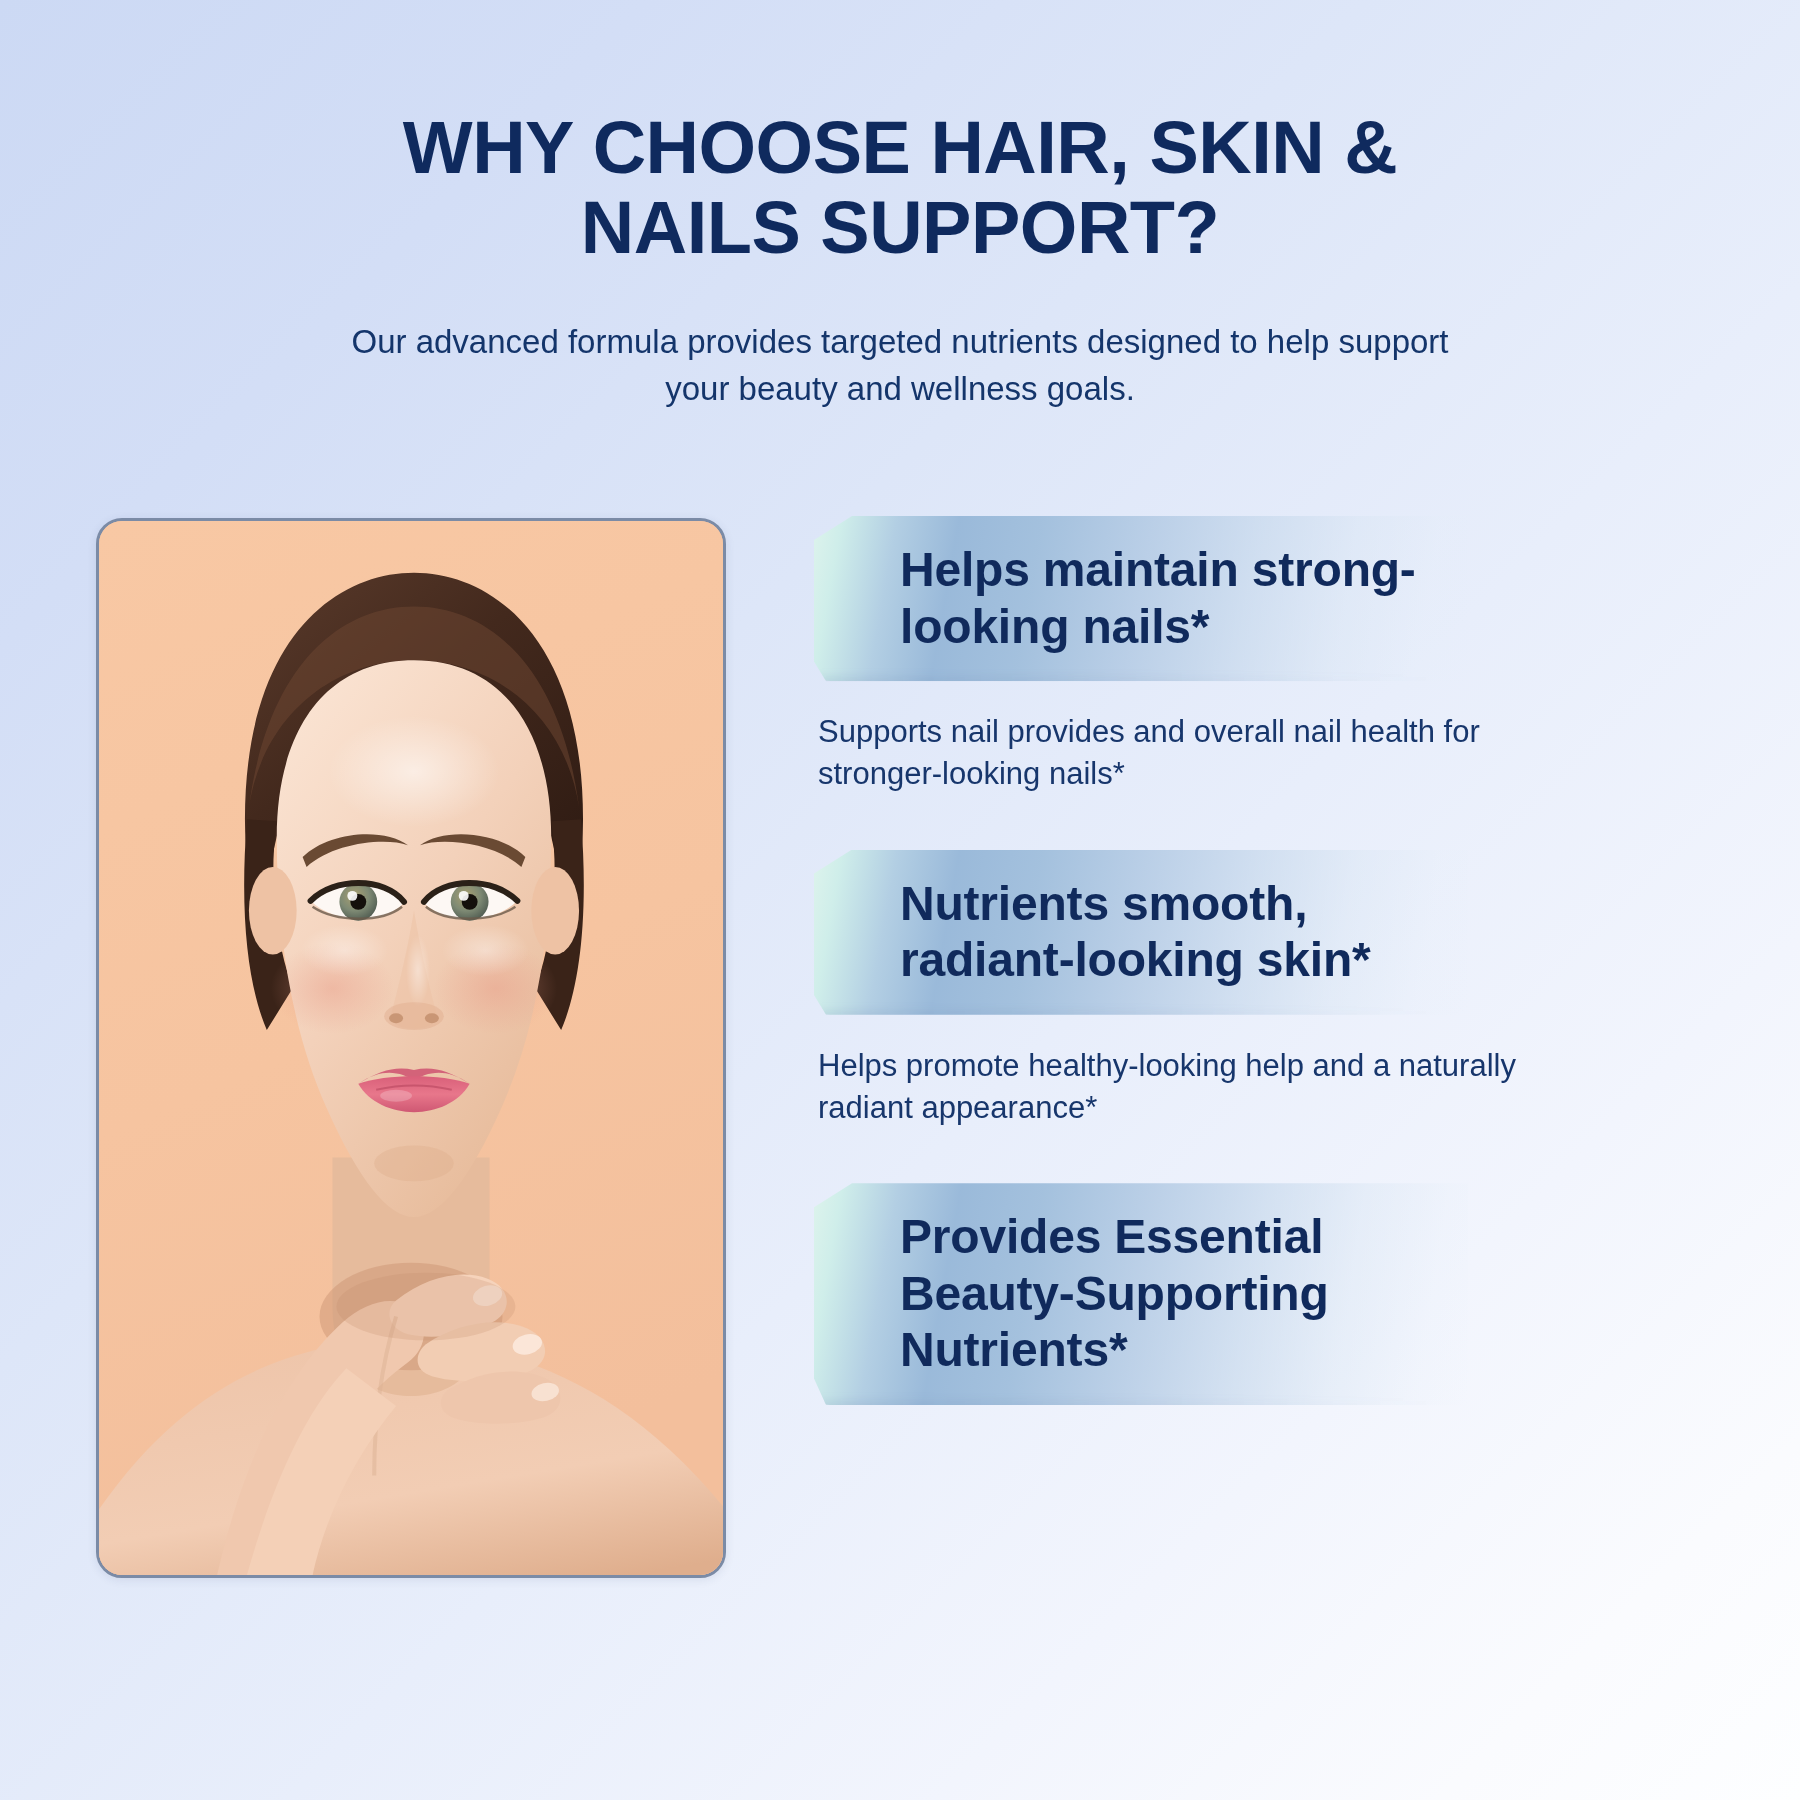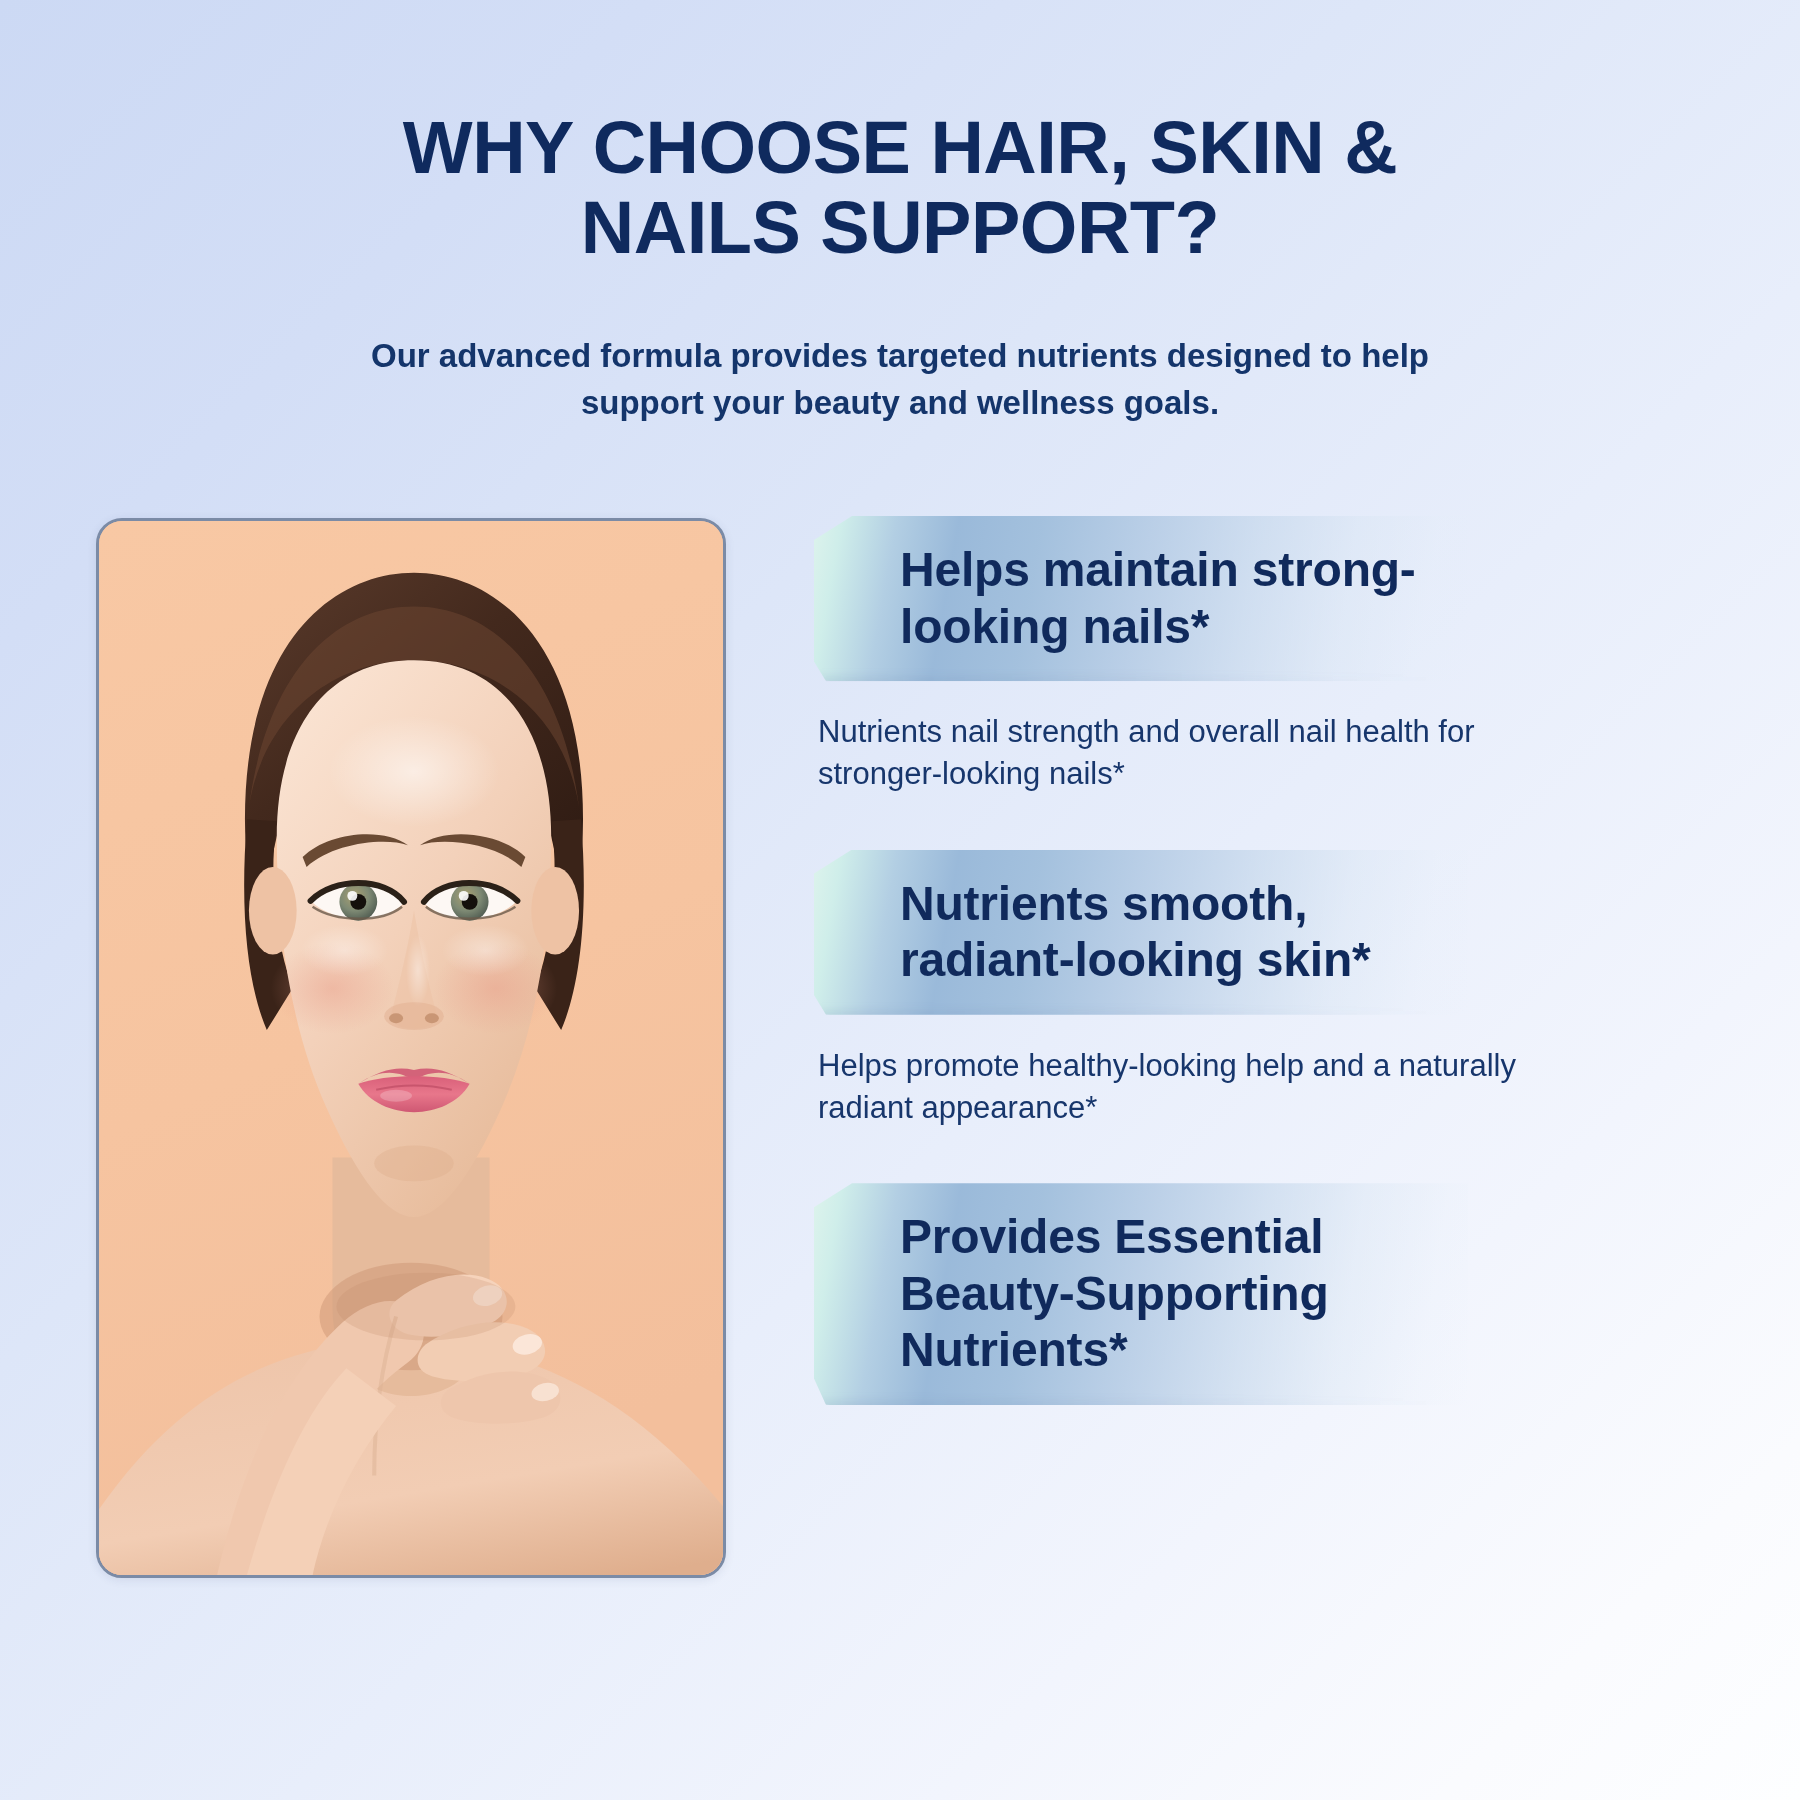--- a/index.html
+++ b/index.html
@@ -35,26 +35,26 @@
     font-size:74px;
     font-weight:700;
     letter-spacing:-0.5px;
     line-height:1.08;
     color:#0f2a5e;
     text-transform:uppercase;
     max-width:1230px;
     margin:0 auto;
   }
   .subhead {
-    margin:65px auto 0;
+    margin:51px auto 0;
     max-width:1160px;
     font-size:33px;
     line-height:1.42;
     color:#14356b;
-    font-weight:700;
+    font-weight:400;
   }
 
   
   .portrait-card {
     position:absolute;
     left:96px; top:518px;
     width:630px; height:1060px;
     border-radius:26px;
     border:3px solid #7b8ba6;
     overflow:hidden;
@@ -266,21 +266,21 @@
       <ellipse cx="330" cy="790" rx="90" ry="34" fill="#c08a69" opacity=".22"></ellipse>
     </svg>
   </div>
 
   <div class="benefits">
 
     <div class="benefit">
       <div class="badge-wrap">
         <div class="badge-title">Helps maintain strong-looking nails*</div>
       </div>
-      <p class="benefit-desc">Nutrients nail strength and overall nail health for stronger-looking nails*</p>
+      <p class="benefit-desc">Supports nail provides and overall nail health for stronger-looking nails*</p>
     </div>
 
     <div class="benefit">
       <div class="badge-wrap">
         <div class="badge-title">Nutrients smooth, radiant-looking skin*</div>
       </div>
       <p class="benefit-desc">Helps promote healthy-looking help and a naturally radiant appearance*</p>
     </div>
 
     <div class="benefit">

